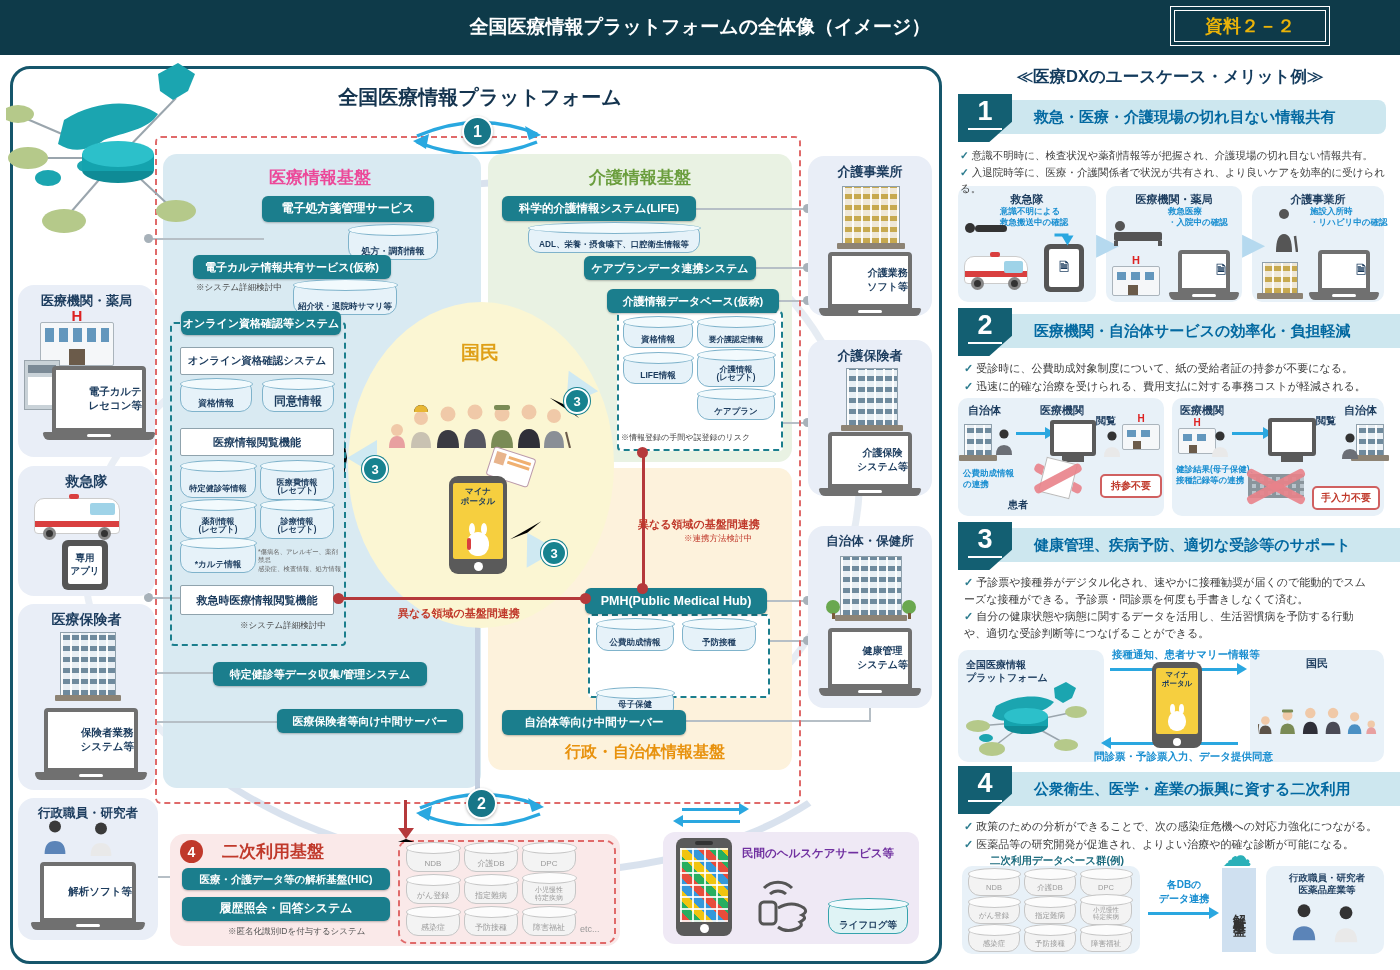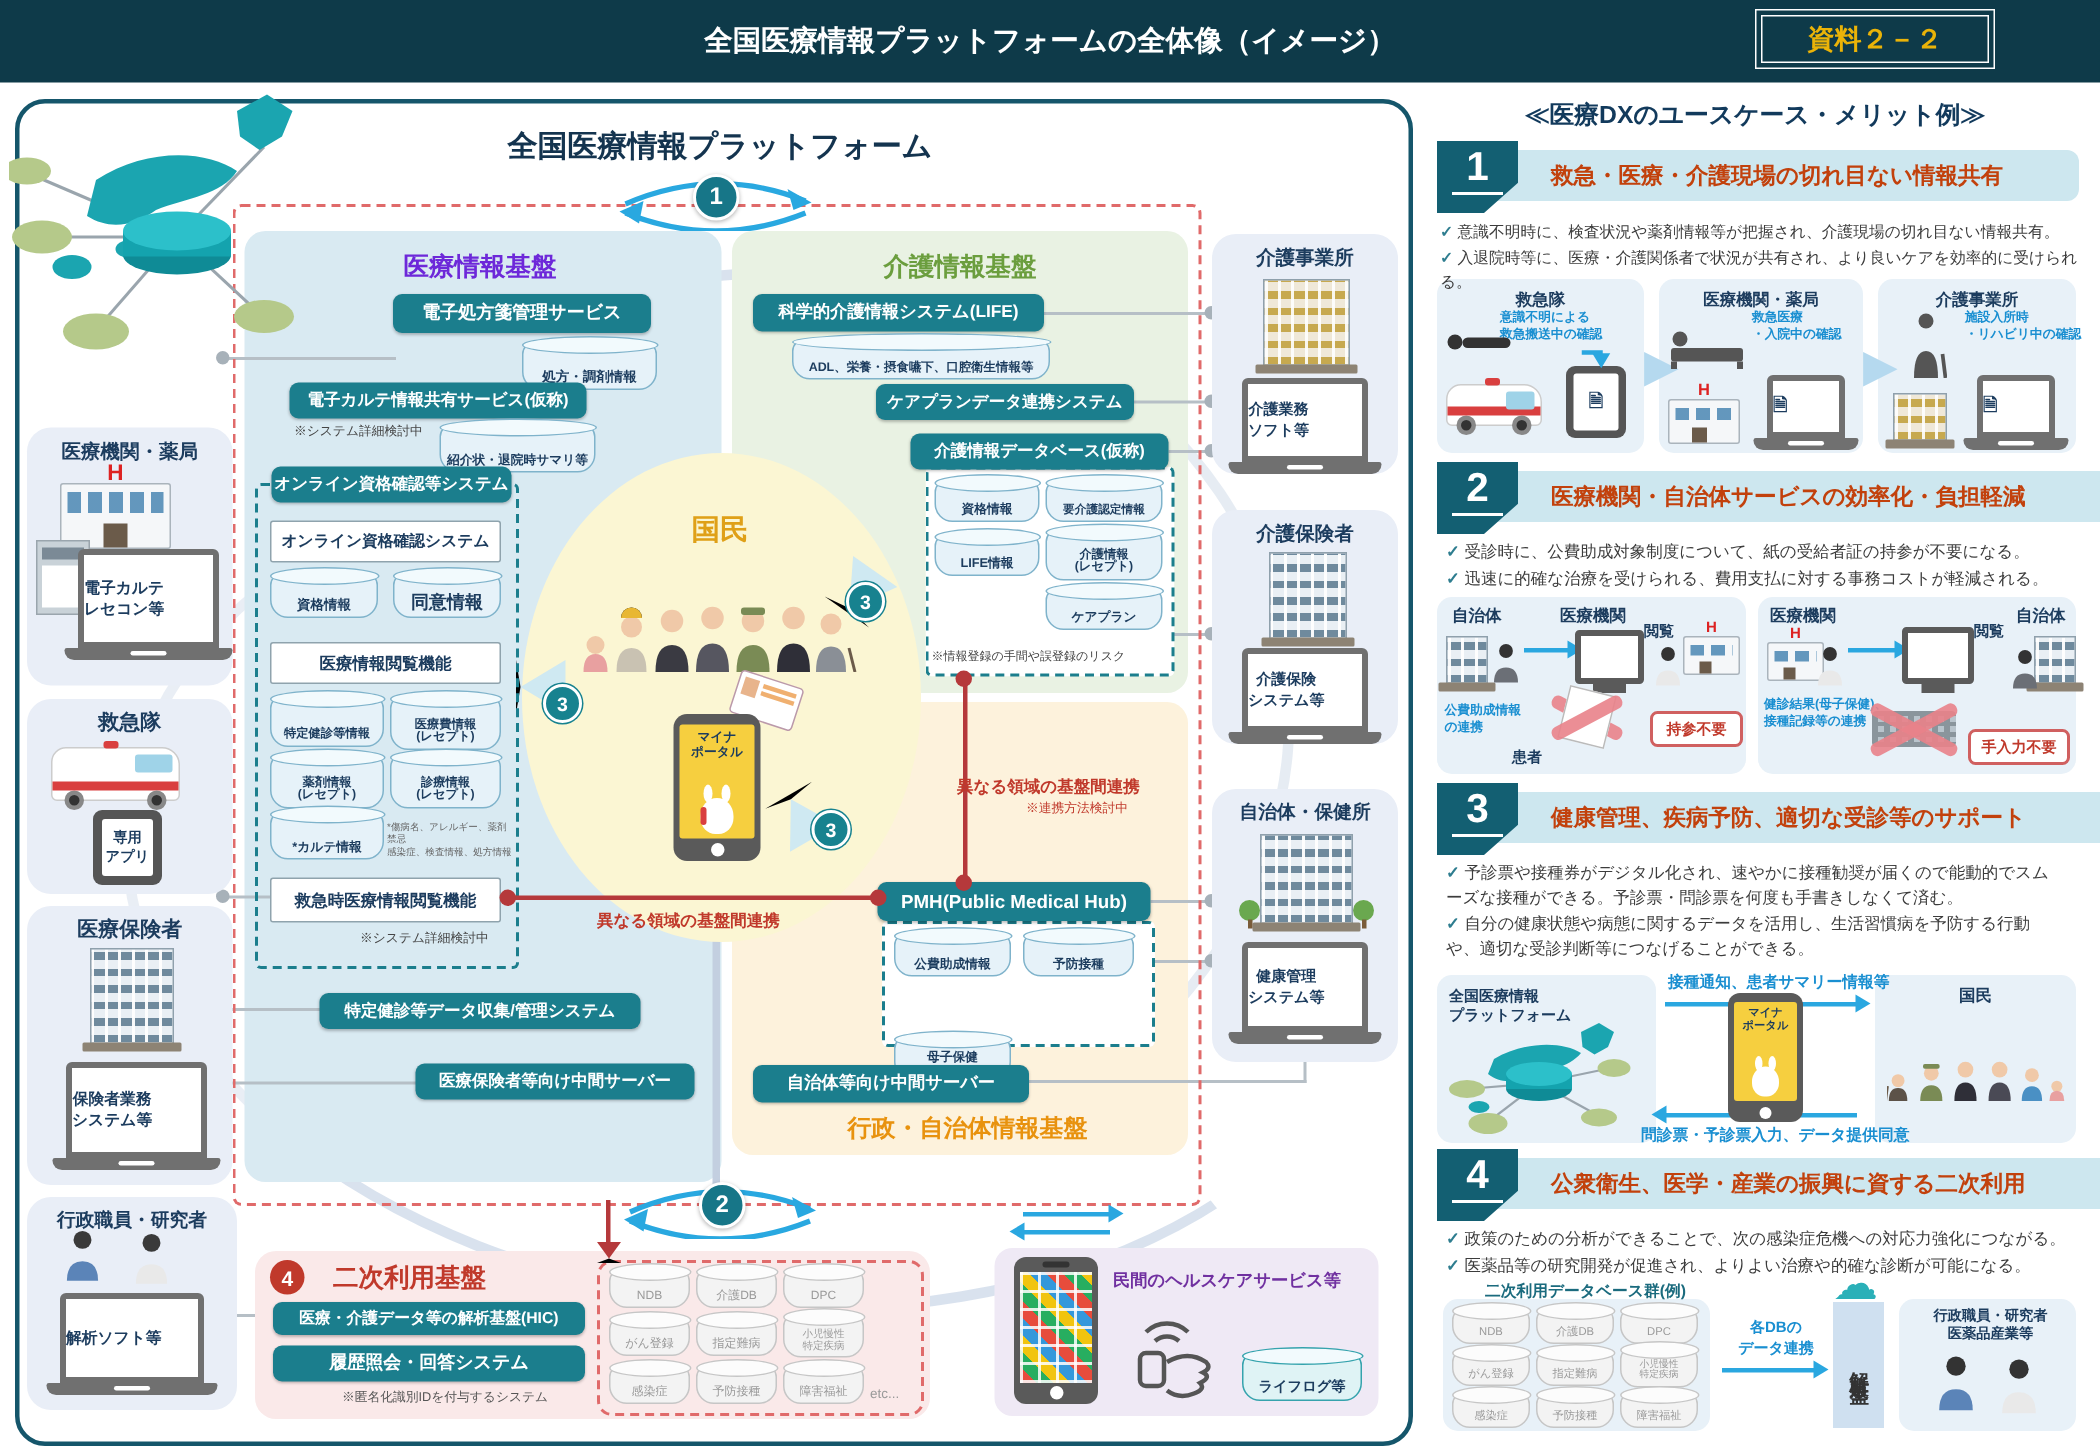--- a/index.html
+++ b/index.html
@@ -19,21 +19,21 @@
 .cyl{position:absolute;--cb:#7fb3cb;--cf:#f2fafd;background:#e6f2f9;border:1.5px solid var(--cb);border-radius:8px 8px 12px 12px;color:#1c3c5e;font-weight:700;display:flex;align-items:flex-end;justify-content:center;text-align:center;z-index:4;line-height:1.05;}
 .cyl::before{content:"";position:absolute;left:-1.5px;right:-1.5px;top:-5px;height:10px;background:var(--cf);border:1.5px solid var(--cb);border-radius:50%;}
 .cyl>span{margin-bottom:3px;position:relative;z-index:1;}
 .cyl.gray{--cb:#c6c6c6;--cf:#fcfcfc;background:#f3f3f3;color:#9a9a9a;font-weight:400;}
 .dashT{position:absolute;border:2px dashed #1b7e8d;border-radius:4px;z-index:3;}
 .dashR{position:absolute;border:2px dashed #e06a6a;border-radius:6px;z-index:2;}
 .note{position:absolute;color:#555;z-index:5;}
 .card{position:absolute;background:#e9eef7;border-radius:16px;z-index:3;}
 .card .ttl{position:absolute;left:0;right:0;top:7px;text-align:center;color:#1c3c5e;font-weight:700;font-size:13px;}
 .lap{position:absolute;z-index:4;}
-.lap .scr{border:4px solid #707070;background:#fff;border-radius:4px 4px 0 0;display:flex;align-items:center;justify-content:flex-start;text-align:center;font-weight:700;color:#1c3c5e;white-space:pre-line;}
+.lap .scr{border:4px solid #707070;background:#fff;border-radius:4px 4px 0 0;display:flex;align-items:center;justify-content:flex-end;text-align:center;font-weight:700;color:#1c3c5e;white-space:pre-line;}
 .lap .base{height:8px;background:#707070;border-radius:2px 2px 8px 8px;margin:0 -9px;position:relative;}
 .lap .base::after{content:"";position:absolute;left:50%;top:2px;width:24px;height:3px;margin-left:-12px;background:#fff;border-radius:2px;}
 .bd{position:absolute;border:1px solid #8fa0ac;background-image:repeating-linear-gradient(90deg,rgba(255,255,255,.95) 0 2px,transparent 2px 9px),repeating-linear-gradient(0deg,#6f8a9d 0 5px,#e9eff4 5px 11px);z-index:4;}
 .bd::after{content:"";position:absolute;left:-6px;right:-6px;bottom:-6px;height:6px;background:#8d8374;border-radius:1px;}
 .bd.beige{background-image:repeating-linear-gradient(90deg,rgba(255,255,255,.9) 0 2px,transparent 2px 9px),repeating-linear-gradient(0deg,#c7a94f 0 5px,#efe8d8 5px 11px);}
 .hosp{position:absolute;background:#f5f7f9;border:1px solid #aab4bc;border-radius:2px;z-index:4;}
 .hosp .hh{position:absolute;left:0;right:0;top:-16px;text-align:center;color:#d22;font-weight:700;font-size:15px;}
 .hosp .win{position:absolute;left:4px;right:4px;top:5px;height:14px;background-image:repeating-linear-gradient(90deg,#3f7fae 0 9px,transparent 9px 14px);opacity:.8;}
 .hosp .door{position:absolute;left:50%;bottom:0;width:16px;height:16px;margin-left:-8px;background:#6b5b4a;}
 .gl{position:absolute;background:#b6bfc6;z-index:1;}
@@ -52,21 +52,21 @@
 .mon::after{content:"";position:absolute;left:50%;bottom:-10px;width:22px;height:6px;margin-left:-11px;background:#5a5a5a;}
 .kbd{position:absolute;background:#b9c4cc;border-radius:3px;background-image:repeating-linear-gradient(90deg,#8a959c 0 4px,transparent 4px 8px),repeating-linear-gradient(0deg,#8a959c 0 3px,transparent 3px 7px);z-index:5;}
 .xbar{position:absolute;z-index:6;}
 .xbar::before,.xbar::after{content:"";position:absolute;left:50%;top:50%;width:100%;height:9px;margin-top:-4px;background:rgba(233,130,138,.9);border-radius:4px;}
 .xbar::before{transform:translateX(-50%) rotate(28deg);}
 .xbar::after{transform:translateX(-50%) rotate(-28deg);}
 .badge{position:absolute;background:#fff;border:2px solid #d06060;border-radius:5px;color:#c0392b;font-weight:700;display:flex;align-items:center;justify-content:center;z-index:7;}
 
 .ucn{position:absolute;width:54px;height:48px;background:#135f72;color:#fff;font-weight:700;font-size:27px;display:flex;align-items:flex-start;justify-content:center;clip-path:polygon(0 0,100% 0,100% 58%,58% 100%,0 100%);z-index:6;}
 .ucn span{border-bottom:2px solid #fff;padding:2px 9px 1px;}
-.uch{position:absolute;height:34px;background:#cde7ef;border-radius:8px;display:flex;align-items:center;padding-left:58px;font-weight:700;color:#c2410c;font-size:15px;z-index:5;}
+.uch{position:absolute;height:34px;background:#cde7ef;border-radius:8px;display:flex;align-items:center;padding-left:58px;font-weight:700;color:#0369a1;font-size:15px;z-index:5;}
 .chk{position:absolute;font-size:10.5px;color:#3c3c3c;line-height:1.5;z-index:5;}
 .chk::before{content:"✓ ";color:#2e7d8f;font-weight:700;}
 .ucc{position:absolute;background:#e8f1f8;border-radius:10px;z-index:4;}
 .ucc .t{position:absolute;left:0;right:0;top:6px;text-align:center;color:#1c3c5e;font-weight:700;font-size:11px;}
 .cap{position:absolute;color:#1a8fd1;font-weight:700;z-index:5;line-height:1.25;}
 .chev{position:absolute;color:#b5d9ef;font-size:30px;z-index:5;}
 .amb{position:absolute;background:#fff;border:1px solid #ccc;border-radius:10px 12px 4px 4px;z-index:5;}
 .amb .stripe{position:absolute;left:0;right:0;bottom:6px;height:6px;background:#d93f3f;}
 .amb .glass{position:absolute;right:4px;top:4px;width:30%;height:12px;background:#9fd3e8;border-radius:2px;}
 .amb .lite{position:absolute;left:40%;top:-5px;width:10px;height:5px;background:#d93f3f;border-radius:2px;}
@@ -129,21 +129,21 @@
 <div class="region" style="left:488px;top:468px;width:304px;height:302px;background:#fdf2dc;"></div>
 <div class="abs" style="left:348px;top:302px;width:266px;height:326px;border-radius:50%;background:#fbf6d3;z-index:2;"></div>
 
 <div class="ltri" style="left:344px;top:440px;border-top:18px solid transparent;border-bottom:18px solid transparent;border-right:30px solid #cfe9f2;"></div>
 <div class="ltri" style="left:556px;top:378px;border-left:18px solid transparent;border-right:18px solid transparent;border-top:30px solid #cfe9f2;transform:rotate(35deg);"></div>
 <div class="ltri" style="left:516px;top:528px;border-left:18px solid transparent;border-right:18px solid transparent;border-bottom:30px solid #cfe9f2;transform:rotate(-30deg);"></div>
 <div class="num3" style="left:362px;top:456px;">3</div>
 <div class="num3" style="left:564px;top:388px;">3</div>
 <div class="num3" style="left:541px;top:540px;">3</div>
 
-<div class="abs" style="left:220px;top:166px;width:200px;text-align:center;font-size:17px;font-weight:700;color:#6d28d9;z-index:4;">医療情報基盤</div>
+<div class="abs" style="left:220px;top:166px;width:200px;text-align:center;font-size:17px;font-weight:700;color:#ec4899;z-index:4;">医療情報基盤</div>
 <div class="pill" style="left:262px;top:196px;width:172px;height:26px;font-size:12px;">電子処方箋管理サービス</div>
 <div class="cyl" style="left:348px;top:228px;width:88px;height:30px;font-size:9px;">
       <span>処方・調剤情報</span>
     </div>
 <div class="pill" style="left:193px;top:255px;width:198px;height:24px;font-size:11px;">電子カルテ情報共有サービス(仮称)</div>
 <div class="note" style="left:196px;top:282px;font-size:8.5px;color:#444;">※システム詳細検討中</div>
 <div class="cyl" style="left:293px;top:283px;width:102px;height:30px;font-size:8.5px;">
       <span>紹介状・退院時サマリ等</span>
     </div>
 <div class="pill" style="left:181px;top:311px;width:160px;height:24px;font-size:11px;z-index:5;">オンライン資格確認等システム</div>

